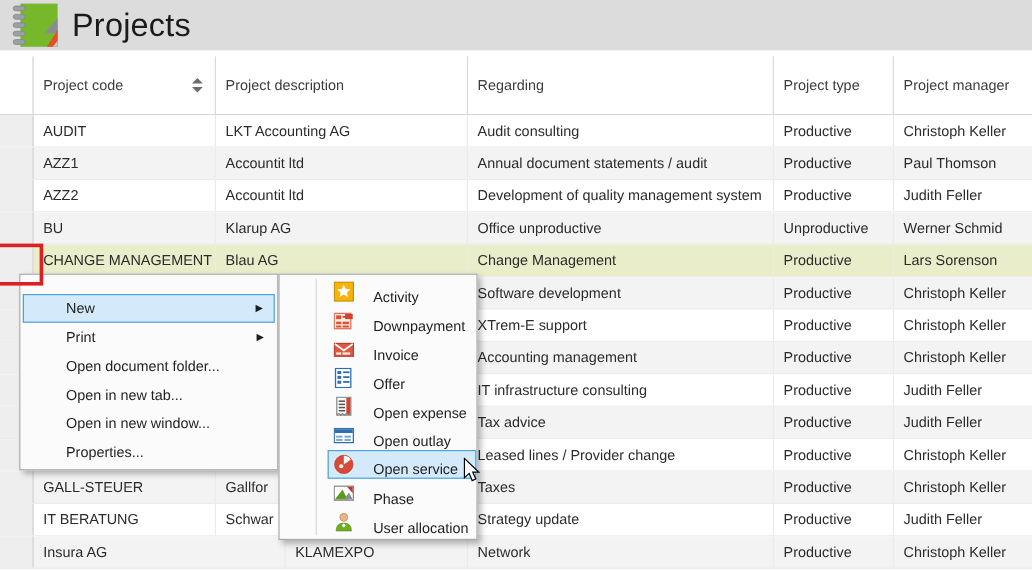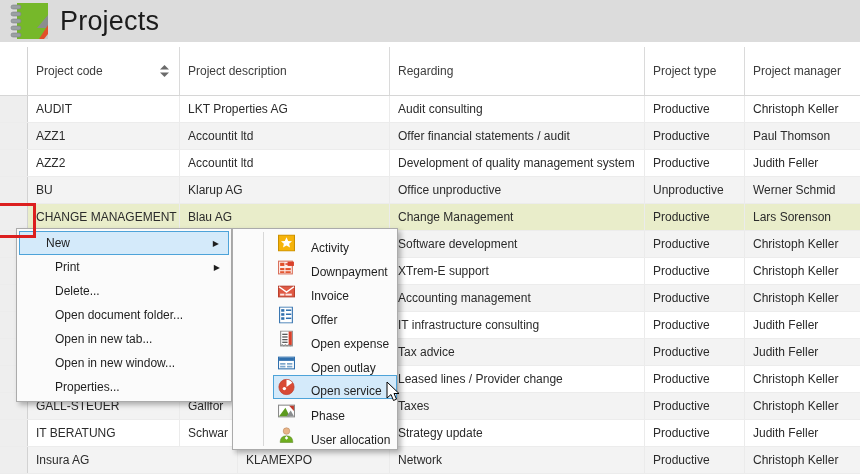--- a/index.html
+++ b/index.html
@@ -29,21 +29,21 @@
   .c-mgr{width:115px;border-right:none;}
   .sort-glyph{margin-left:auto;margin-right:10px;flex:0 0 auto;}
   
   .context-menu{
     position:absolute;left:16px;top:228px;width:216px;box-sizing:border-box;z-index:5;
     background:#fbfbfb;border:1px solid #ababab;box-shadow:3px 3px 5px rgba(0,0,0,0.28);padding:2px;
   }
   .menu-item{position:relative;height:24px;display:flex;align-items:center;box-sizing:border-box;
     padding-left:36px;font-size:12px;color:#1e1e1e;}
   .menu-item .arrow{position:absolute;right:9px;top:50%;transform:translateY(-50%);font-size:8px;color:#1e1e1e;}
-  .menu-item.highlighted{background:var(--menu-highlight,#d7ebfa);border:1px solid var(--menu-highlight-border,#4da3d9);padding-left:26px;}
+  .menu-item.highlighted{background:var(--menu-highlight,#d7ebfa);border:1px solid var(--menu-highlight-border,#4da3d9);padding-left:35px;margin-top:14px;}
   
   .submenu{
     position:absolute;left:232px;top:228px;width:166px;box-sizing:border-box;z-index:6;
     background:#fbfbfb;border:1px solid #ababab;box-shadow:3px 3px 5px rgba(0,0,0,0.28);padding:2px 0;
   }
   .submenu::after{content:"";position:absolute;left:30px;top:3px;bottom:3px;width:1px;background:#d8d8d8;}
   .submenu-item{position:relative;height:24px;display:flex;align-items:flex-end;box-sizing:border-box;
     padding-left:38px;font-size:12px;color:#1e1e1e;z-index:1;margin-left:40px;}
   .submenu-item .mi{position:absolute;left:5px;top:50%;transform:translateY(-50%);width:17px;height:17px;}
   .submenu-item.highlighted{background:var(--menu-highlight,#cfe9fb);border:1px solid var(--menu-highlight-border,#4da3d9);padding-left:37px;}
@@ -95,31 +95,31 @@
         <span>Project type</span>
       </div>
       <div class="th c-mgr" style="border-right:none;">
         <span>Project manager</span>
       </div>
     </div>
     <div id="rows">
     <div class="row">
       <div class="cell gutter"></div>
       <div class="cell c-code">AUDIT</div>
-      <div class="cell c-desc">LKT Properties AG</div>
+      <div class="cell c-desc">LKT Accounting AG</div>
       <div class="cell c-regard">Audit consulting</div>
       <div class="cell c-type">Productive</div>
       <div class="cell c-mgr">Christoph Keller</div>
     </div>
 
     <div class="row">
       <div class="cell gutter"></div>
       <div class="cell c-code">AZZ1</div>
       <div class="cell c-desc">Accountit ltd</div>
-      <div class="cell c-regard">Offer financial statements / audit</div>
+      <div class="cell c-regard">Annual document statements / audit</div>
       <div class="cell c-type">Productive</div>
       <div class="cell c-mgr">Paul Thomson</div>
     </div>
 
     <div class="row">
       <div class="cell gutter"></div>
       <div class="cell c-code">AZZ2</div>
       <div class="cell c-desc">Accountit ltd</div>
       <div class="cell c-regard">Development of quality management system</div>
       <div class="cell c-type">Productive</div>
@@ -228,23 +228,20 @@
   </div>
 
   <div class="context-menu">
     <div class="menu-item highlighted">
       <span>New</span>
       <span class="arrow">▶</span>
     </div>
     <div class="menu-item">
       <span>Print</span>
       <span class="arrow">▶</span>
-    </div>
-    <div class="menu-item">
-      <span>Delete...</span>
     </div>
     <div class="menu-item">
       <span>Open document folder...</span>
     </div>
     <div class="menu-item">
       <span>Open in new tab...</span>
     </div>
     <div class="menu-item">
       <span>Open in new window...</span>
     </div>

